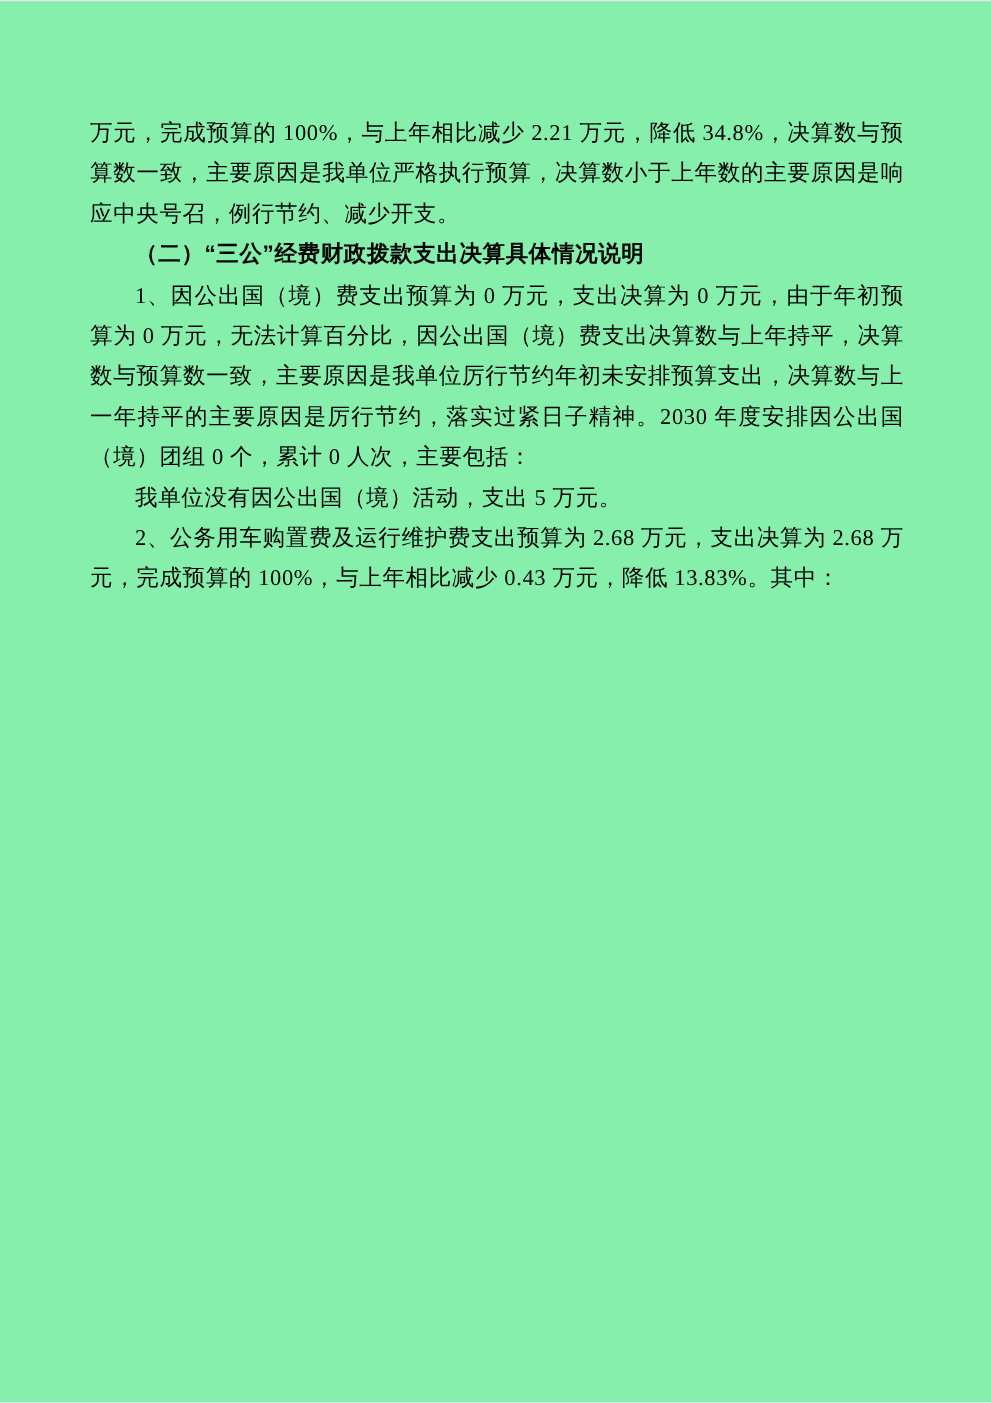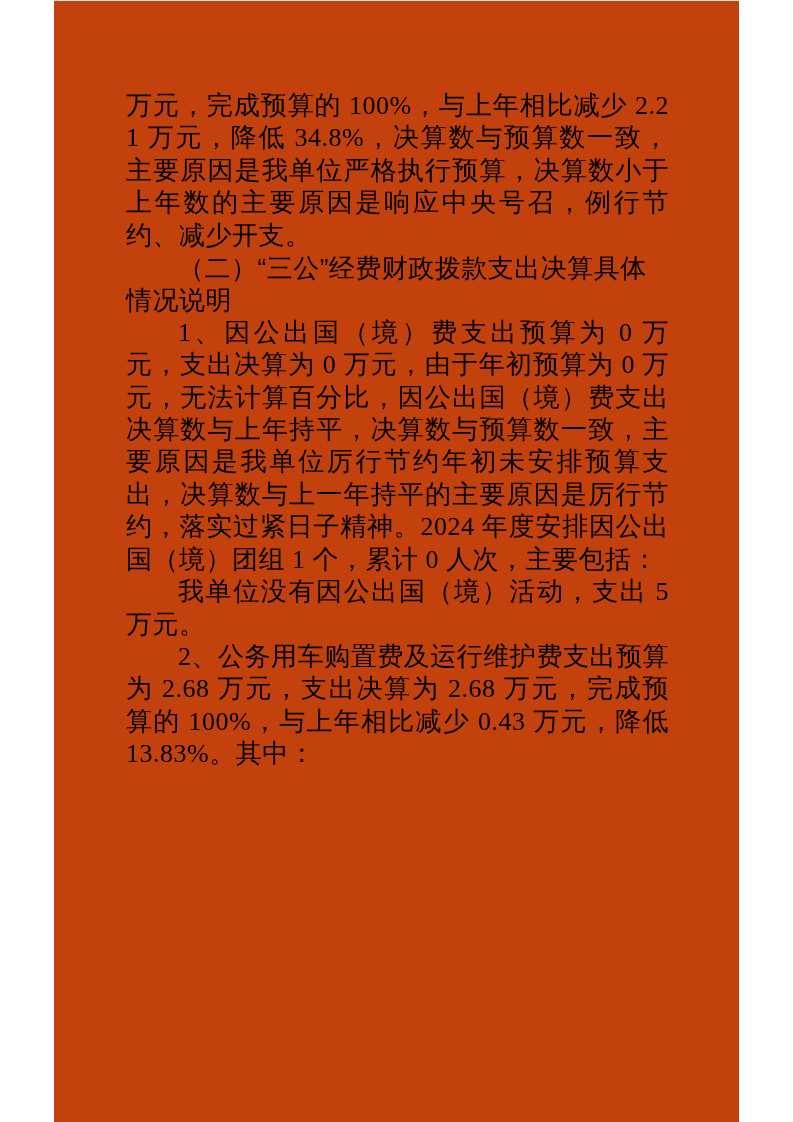--- a/index.html
+++ b/index.html
@@ -3,63 +3,63 @@
 <meta charset="utf-8">
 <title>Document Page</title>
 <style>
   html, body {
     margin: 0;
     padding: 0;
     background: #ffffff;
   }
   .page {
     position: relative;
-    width: 685px;
+    width: 793px;
     height: 1122px;
     margin: 0 auto;
-    background: #c2410c;
+    background: #86efac;
     box-sizing: border-box;
     padding: 89px 70px 0 72px;
     border-top: 1px solid #e5e5e5;
     overflow: hidden;
     font-family: "Liberation Serif", "DejaVu Serif", serif;
-    font-size: 26px;
+    font-size: 18px;
     line-height: 32.4px;
     color: #000000;
   }
   .page p {
     margin: 0;
     text-align: justify;
     text-justify: inter-character;
     text-indent: 2em;
     letter-spacing: 0.5px;
     word-break: break-all;
   }
   .page p.continuation {
     text-indent: 0;
   }
   .page p.heading {
     font-family: "Liberation Sans", "DejaVu Sans", sans-serif;
-    font-weight: normal;
+    font-weight: bold;
     text-align: left;
   }
   .blank-line {
     height: 36px;
   }
 </style>
 </head>
 <body>
 
 <div class="page">
 
   <p class="continuation">万元，完成预算的 100%，与上年相比减少 2.21 万元，降低 34.8%，决算数与预算数一致，主要原因是我单位严格执行预算，决算数小于上年数的主要原因是响应中央号召，例行节约、减少开支。</p>
 
   <p class="heading">（二）“三公”经费财政拨款支出决算具体情况说明</p>
 
-  <p>1、因公出国（境）费支出预算为 0 万元，支出决算为 0 万元，由于年初预算为 0 万元，无法计算百分比，因公出国（境）费支出决算数与上年持平，决算数与预算数一致，主要原因是我单位厉行节约年初未安排预算支出，决算数与上一年持平的主要原因是厉行节约，落实过紧日子精神。2024 年度安排因公出国（境）团组 1 个，累计 0 人次，主要包括：</p>
+  <p>1、因公出国（境）费支出预算为 0 万元，支出决算为 0 万元，由于年初预算为 0 万元，无法计算百分比，因公出国（境）费支出决算数与上年持平，决算数与预算数一致，主要原因是我单位厉行节约年初未安排预算支出，决算数与上一年持平的主要原因是厉行节约，落实过紧日子精神。2030 年度安排因公出国（境）团组 0 个，累计 0 人次，主要包括：</p>
 
   <p>我单位没有因公出国（境）活动，支出 5 万元。</p>
 
   <p>2、公务用车购置费及运行维护费支出预算为 2.68 万元，支出决算为 2.68 万元，完成预算的 100%，与上年相比减少 0.43 万元，降低 13.83%。其中：</p>
 
 
 
   <div class="blank-line"></div>
 
 

